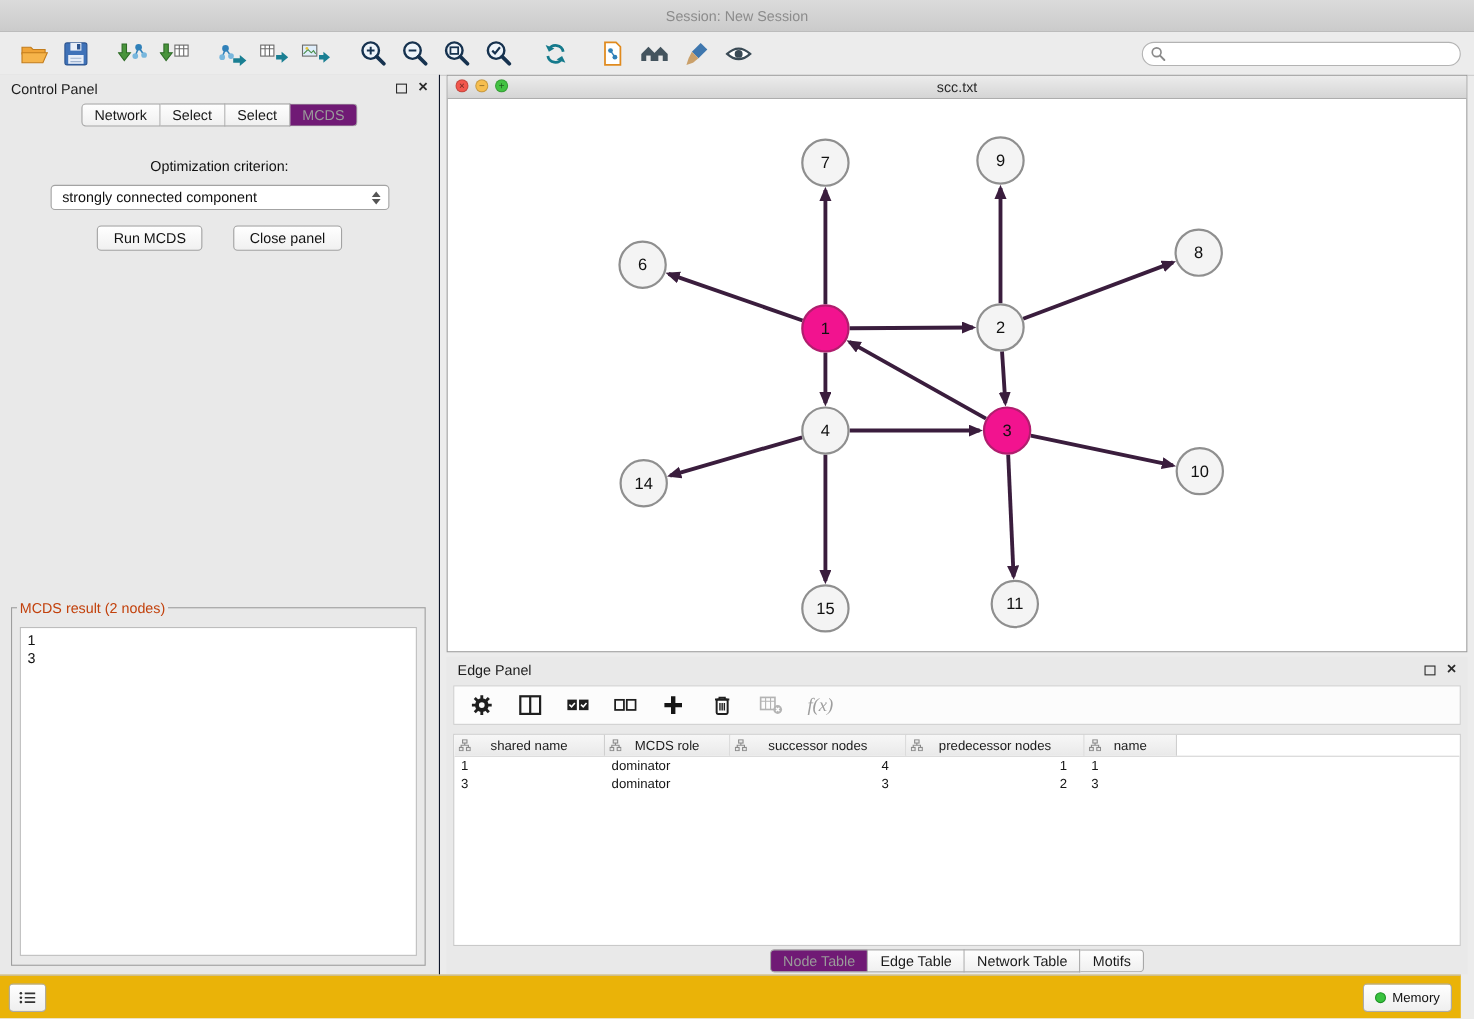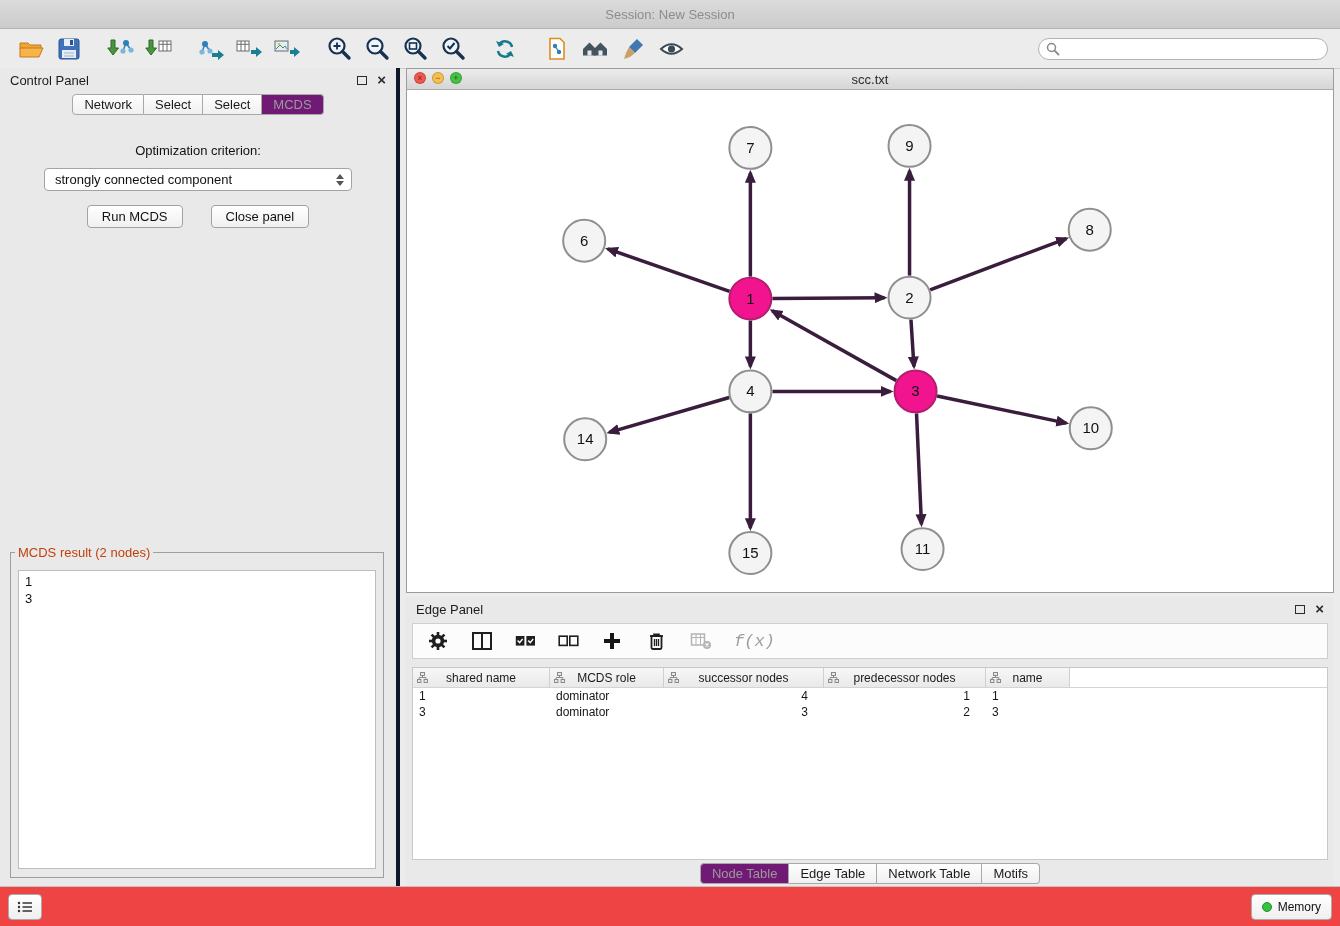--- a/index.html
+++ b/index.html
@@ -13,21 +13,21 @@
   .tb-btn{width:38px;height:32px;display:flex;align-items:center;justify-content:center;border-radius:4px;cursor:default;}
   .tb-sep{width:14px;}
   .search-wrap{margin-left:auto;position:relative;}
   .search-input{width:290px;height:22px;border:1px solid #b3b3b3;border-radius:12px;background:#fff;padding:0 10px 0 26px;font-size:13px;outline:none;box-sizing:border-box;font-family:inherit;}
   .search-ic{position:absolute;left:8px;top:4px;}
 
   
   .workspace{position:absolute;top:68px;left:0;right:0;bottom:40px;display:flex;}
 
   
-  .control-panel{width:400px;min-width:400px;border-right:4px solid #0f172a;display:flex;flex-direction:column;background:#e9e9e9;box-sizing:border-box;}
+  .control-panel{width:400px;min-width:400px;border-right:1px solid #0f172a;display:flex;flex-direction:column;background:#e9e9e9;box-sizing:border-box;}
   .panel-hdr{height:24px;display:flex;align-items:center;padding:0 10px;font-size:13px;color:#1c1c1c;gap:10px;}
   .panel-hdr .sp{flex:1;}
   .float-ic{width:8px;height:7px;border:1.5px solid #2b2b2b;display:inline-block;}
   .close-ic{font-size:15px;font-weight:bold;color:#2b2b2b;line-height:14px;}
   .seg{display:flex;}
   .seg>div{border:1px solid #a8a8a8;border-left:none;background:linear-gradient(#fefefe,#f0f0f0);padding:2px 11px;font-size:13px;color:#1a1a1a;cursor:default;white-space:nowrap;}
   .seg>div:first-child{border-left:1px solid #a8a8a8;border-radius:4px 0 0 4px;}
   .seg>div:last-child{border-radius:0 4px 4px 0;}
   .seg>div.active{background:#701a75;color:#9a9a9a;}
   .cp-tabs-row{display:flex;justify-content:center;padding:2px 0 6px;}
@@ -55,32 +55,32 @@
   .light.yel{background:#f6be4f;}
   .light.grn{background:#43c243;}
   .net-canvas{flex:1;position:relative;}
   svg.netsvg{position:absolute;left:0;top:0;width:100%;height:100%;}
   svg.netsvg text{font-family:"Liberation Sans",sans-serif;font-size:15px;fill:#111;}
 
   
   .table-panel{flex:1;margin-top:4px;display:flex;flex-direction:column;background:#e9e9e9;min-height:0;}
   .tp-toolbar{margin:2px 6px 0;background:#fcfcfc;border:1px solid #cfcfcf;height:36px;min-height:36px;display:flex;align-items:center;gap:22px;padding:0 14px;box-sizing:border-box;}
   .tp-ic{display:flex;align-items:center;justify-content:center;cursor:default;}
-  .fx-label{font-family:Liberation Mono, monospace;font-style:italic;color:#9e9e9e;font-size:17px;}
+  .fx-label{font-family:Liberation Serif, serif;font-style:italic;color:#9e9e9e;font-size:17px;}
   .tp-table{margin:8px 6px 0;background:#fff;border:1px solid #c9c9c9;flex:1;overflow:hidden;display:flex;flex-direction:column;min-height:0;}
   .dt-header{display:flex;border-bottom:1px solid #d4d4d4;background:#fff;}
   .dt-hcell{position:relative;height:19px;background:linear-gradient(#f7f7f7,#e9e9e9);border-right:1px solid #cfcfcf;font-size:12px;display:flex;align-items:center;justify-content:center;color:#1b1b1b;box-sizing:border-box;cursor:default;}
   .dt-hcell .hic{position:absolute;left:4px;top:4px;}
   .dt-row{display:flex;height:16px;font-size:12px;color:#161616;cursor:default;}
   .dt-cell{box-sizing:border-box;padding:1px 6px;white-space:nowrap;overflow:hidden;}
   .dt-cell.ar{text-align:right;padding-right:16px;}
   .bottom-tabs{height:26px;min-height:26px;display:flex;align-items:center;justify-content:center;}
 
   
-  .statusbar{position:absolute;left:0;right:0;bottom:0;height:40px;background:#ef4444;border-top:1px solid #c3c3c3;display:flex;align-items:center;padding:0 8px;box-sizing:border-box;}
+  .statusbar{position:absolute;left:0;right:12px;bottom:0;height:40px;background:#eab308;border-top:1px solid #c3c3c3;display:flex;align-items:center;padding:0 8px;box-sizing:border-box;}
   .menu-btn{width:32px;height:24px;background:linear-gradient(#fff,#efefef);border:1px solid #ababab;border-radius:4px;display:flex;align-items:center;justify-content:center;}
   .memory-btn{margin-left:auto;height:24px;background:linear-gradient(#fff,#efefef);border:1px solid #ababab;border-radius:4px;display:flex;align-items:center;gap:6px;padding:0 10px;font-size:12px;color:#111;}
   .mem-dot{width:10px;height:10px;border-radius:50%;background:#39c23f;border:1px solid #1f9326;box-sizing:border-box;}
 </style>
 </head>
 <body>
 
 <div class="app">
 
   <div class="titlebar">

